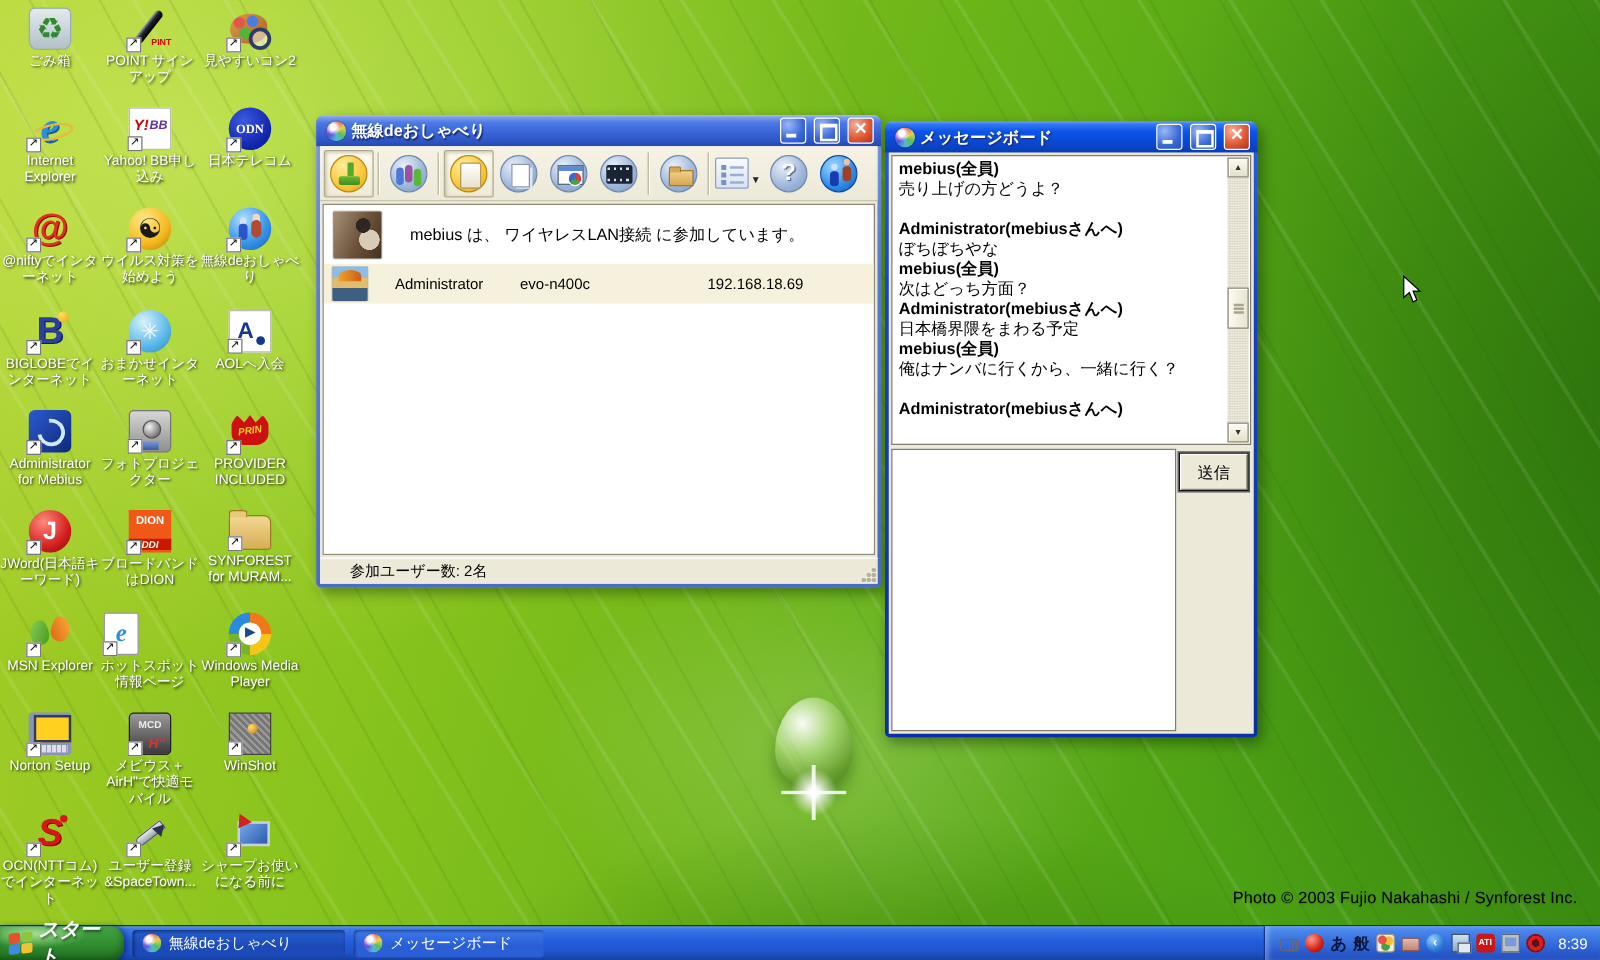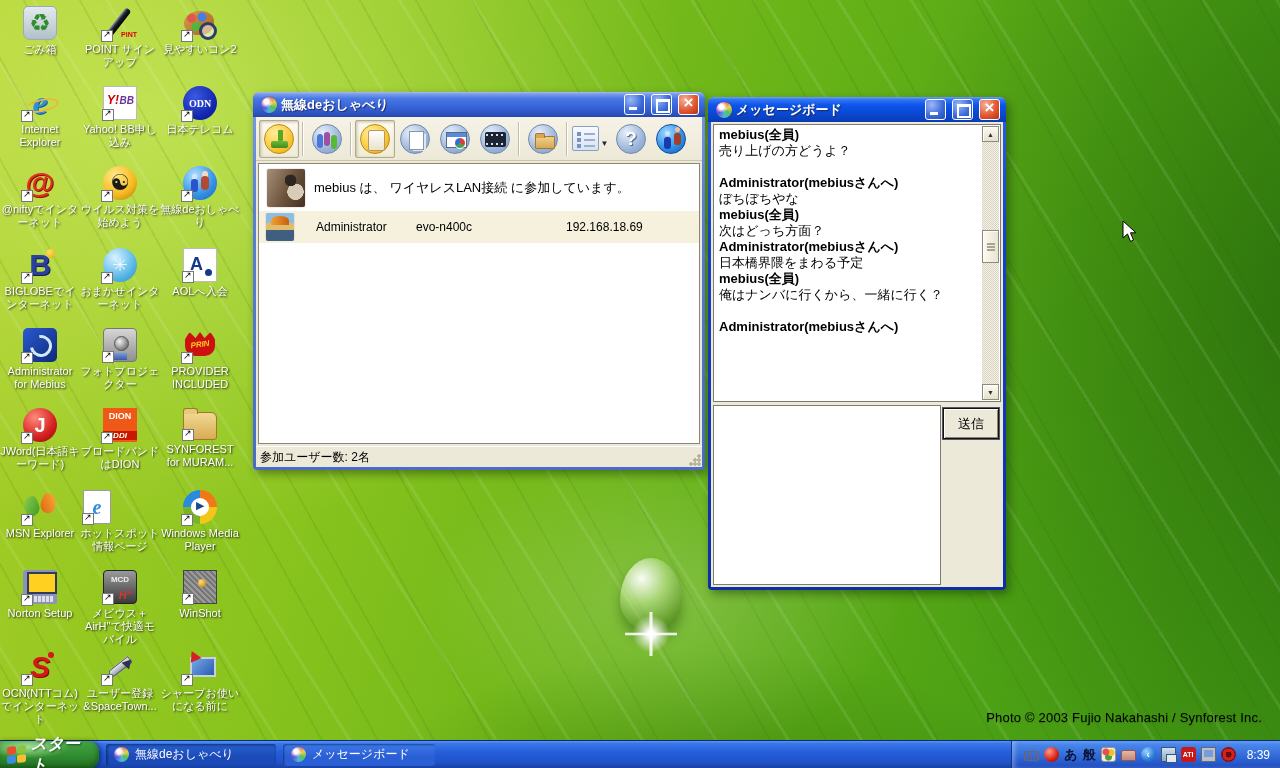--- a/index.html
+++ b/index.html
@@ -138,38 +138,38 @@
   .tc.fshare::after { content:""; left:6px; top:8px; width:8px; height:4px; background:#d8a850; border:1px solid #a87828; border-bottom:none; border-radius:2px 2px 0 0; }
   .lv { width:27px; height:25px; background:linear-gradient(#f8fbff,#d8e2f2); border:1px solid #8aa0c0; border-radius:2px; position:relative; flex:none; }
   .lv::before { content:""; position:absolute; left:4px; top:5px; width:4px; height:4px; background:#7a92c0; box-shadow:0 6px 0 #7a92c0, 0 12px 0 #7a92c0; }
   .lv::after { content:""; position:absolute; left:11px; top:6px; width:11px; height:2px; background:#9ab0d0; box-shadow:0 6px 0 #9ab0d0, 0 12px 0 #9ab0d0; }
   .dd-arrow { font-size:8px; color:#223; margin:10px 2px 0 2px; }
   .tc.help::before { content:"?"; inset:0; display:flex; align-items:center; justify-content:center; color:#fff; font-size:19px; font-weight:bold; text-shadow:1px 1px 1px #4a5a80; }
   .tc.member::before { content:""; left:7px; top:12px; width:7px; height:12px; background:#1a3ab0; border-radius:3px; box-shadow:10px -4px 0 #a04028; }
   .tc.member::after { content:""; left:8px; top:6px; width:5px; height:5px; border-radius:50%; background:#cfe0ff; box-shadow:10px -4px 0 #f0c0a0; }
 
   .content1 { flex:1; margin:2px; border:1px solid #8a8775; background:#fff; display:flex; flex-direction:column; overflow:hidden; }
-  .announce { display:flex; align-items:center; gap:9px; padding:4px 8px; height:47px; flex:none; }
+  .announce { display:flex; align-items:center; gap:23px; padding:4px 8px; height:47px; flex:none; }
   .avatar-horse { width:38px; height:38px; flex:none; border-radius:2px; background:radial-gradient(circle at 62% 30%, #2e2620 0 16%, transparent 17%),radial-gradient(circle at 75% 60%, #d8cbb8 0 22%, transparent 23%),linear-gradient(115deg,#a89078,#6b523a 55%,#443122); box-shadow:0 0 1px #555; }
   .announce-text { font-size:13px; color:#000; }
   .grid-header { display:flex; height:19px; flex:none; background:linear-gradient(#ffffff,#ece8da 60%,#d5d1c3); border-top:1px solid #e0dccc; border-bottom:1px solid #a8a496; font-size:12px; color:#111; }
   .gh { padding:2px 0 0 7px; border-right:1px solid #c4c0b0; box-shadow:inset -1px 0 0 #fff; white-space:nowrap; overflow:hidden; }
   .gc1 { width:150px; } .gc2 { width:150px; } .gc3 { width:100px; } .gc4 { flex:1; }
   .grid-row { display:flex; align-items:center; height:32px; flex:none; background:#f5f1dd; font-size:12px; color:#000; }
   .gr { padding-left:7px; white-space:nowrap; overflow:hidden; }
   .rowuser { display:flex; align-items:center; gap:22px; }
   .avatar-beach { width:28px; height:28px; flex:none; border-radius:2px; background:linear-gradient(180deg,#8fbce2 0 34%, #e2bb6b 34% 62%, #3e5f80 62% 100%); position:relative; box-shadow:0 0 1px #666; }
   .avatar-beach::before { content:""; position:absolute; left:5px; top:3px; width:18px; height:9px; background:linear-gradient(90deg,#f0a030,#c86010); border-radius:50% 50% 0 0; }
   .listrest { flex:1; background:#fff; }
-  .statusbar { height:21px; flex:none; background:#ece9d8; border-top:1px solid #fff; display:flex; align-items:center; padding:0 4px; font-size:12px; color:#000; position:relative; }
+  .statusbar { height:21px; flex:none; background:#ece9d8; border-top:1px solid #fff; display:flex; align-items:center; padding:0 24px; font-size:12px; color:#000; position:relative; }
   .grip { position:absolute; right:1px; bottom:1px; width:13px; height:13px; background:radial-gradient(circle at 3px 11px,#b5b19a 0 1.5px,transparent 2px),radial-gradient(circle at 7px 11px,#b5b19a 0 1.5px,transparent 2px),radial-gradient(circle at 11px 11px,#b5b19a 0 1.5px,transparent 2px),radial-gradient(circle at 7px 7px,#b5b19a 0 1.5px,transparent 2px),radial-gradient(circle at 11px 7px,#b5b19a 0 1.5px,transparent 2px),radial-gradient(circle at 11px 3px,#b5b19a 0 1.5px,transparent 2px); }
 
   
   .w2-body { padding:2px; }
-  .msg-area { height:278px; flex:none; background:#fff; border:1px solid #7f7c6f; position:relative; padding:2px 22px 2px 5px; overflow:hidden; }
+  .msg-area { height:232px; flex:none; background:#fff; border:1px solid #7f7c6f; position:relative; padding:2px 22px 2px 5px; overflow:hidden; }
   .m-name { font-size:13px; font-weight:bold; color:#000; line-height:16px; }
   .m-text { font-size:13px; color:#000; line-height:16px; }
   .m-blank { height:16px; }
   .vscroll { position:absolute; right:1px; top:1px; bottom:1px; width:17px; background:repeating-conic-gradient(#f4f1e4 0 25%, #d9d5c4 0 50%) 0 0 / 2px 2px; }
   .sb-btn { position:absolute; left:0; width:17px; height:16px; background:linear-gradient(#fdfbf2,#e4e0cc); border:1px solid #8f8b7a; box-shadow:inset 1px 1px 0 #fff; display:flex; align-items:center; justify-content:center; font-size:7px; color:#333; }
   .sb-up { top:0; } .sb-down { bottom:0; }
   .sb-thumb { position:absolute; left:0; top:104px; width:17px; height:33px; background:linear-gradient(90deg,#fdfbf2,#e8e4d2); border:1px solid #8f8b7a; box-shadow:inset 1px 1px 0 #fff; }
   .sb-thumb::after { content:""; position:absolute; left:4px; top:12px; width:8px; height:1.5px; background:#a8a48e; box-shadow:0 3px 0 #a8a48e, 0 6px 0 #a8a48e; }
   .input-panel { flex:1; margin-top:3px; position:relative; }
   .msg-input { position:absolute; left:0; top:0; width:228px; height:100%; background:#fff; border:1px solid #7f7c6f; resize:none; outline:none; font-family:"Liberation Sans",sans-serif; font-size:13px; padding:3px; }

